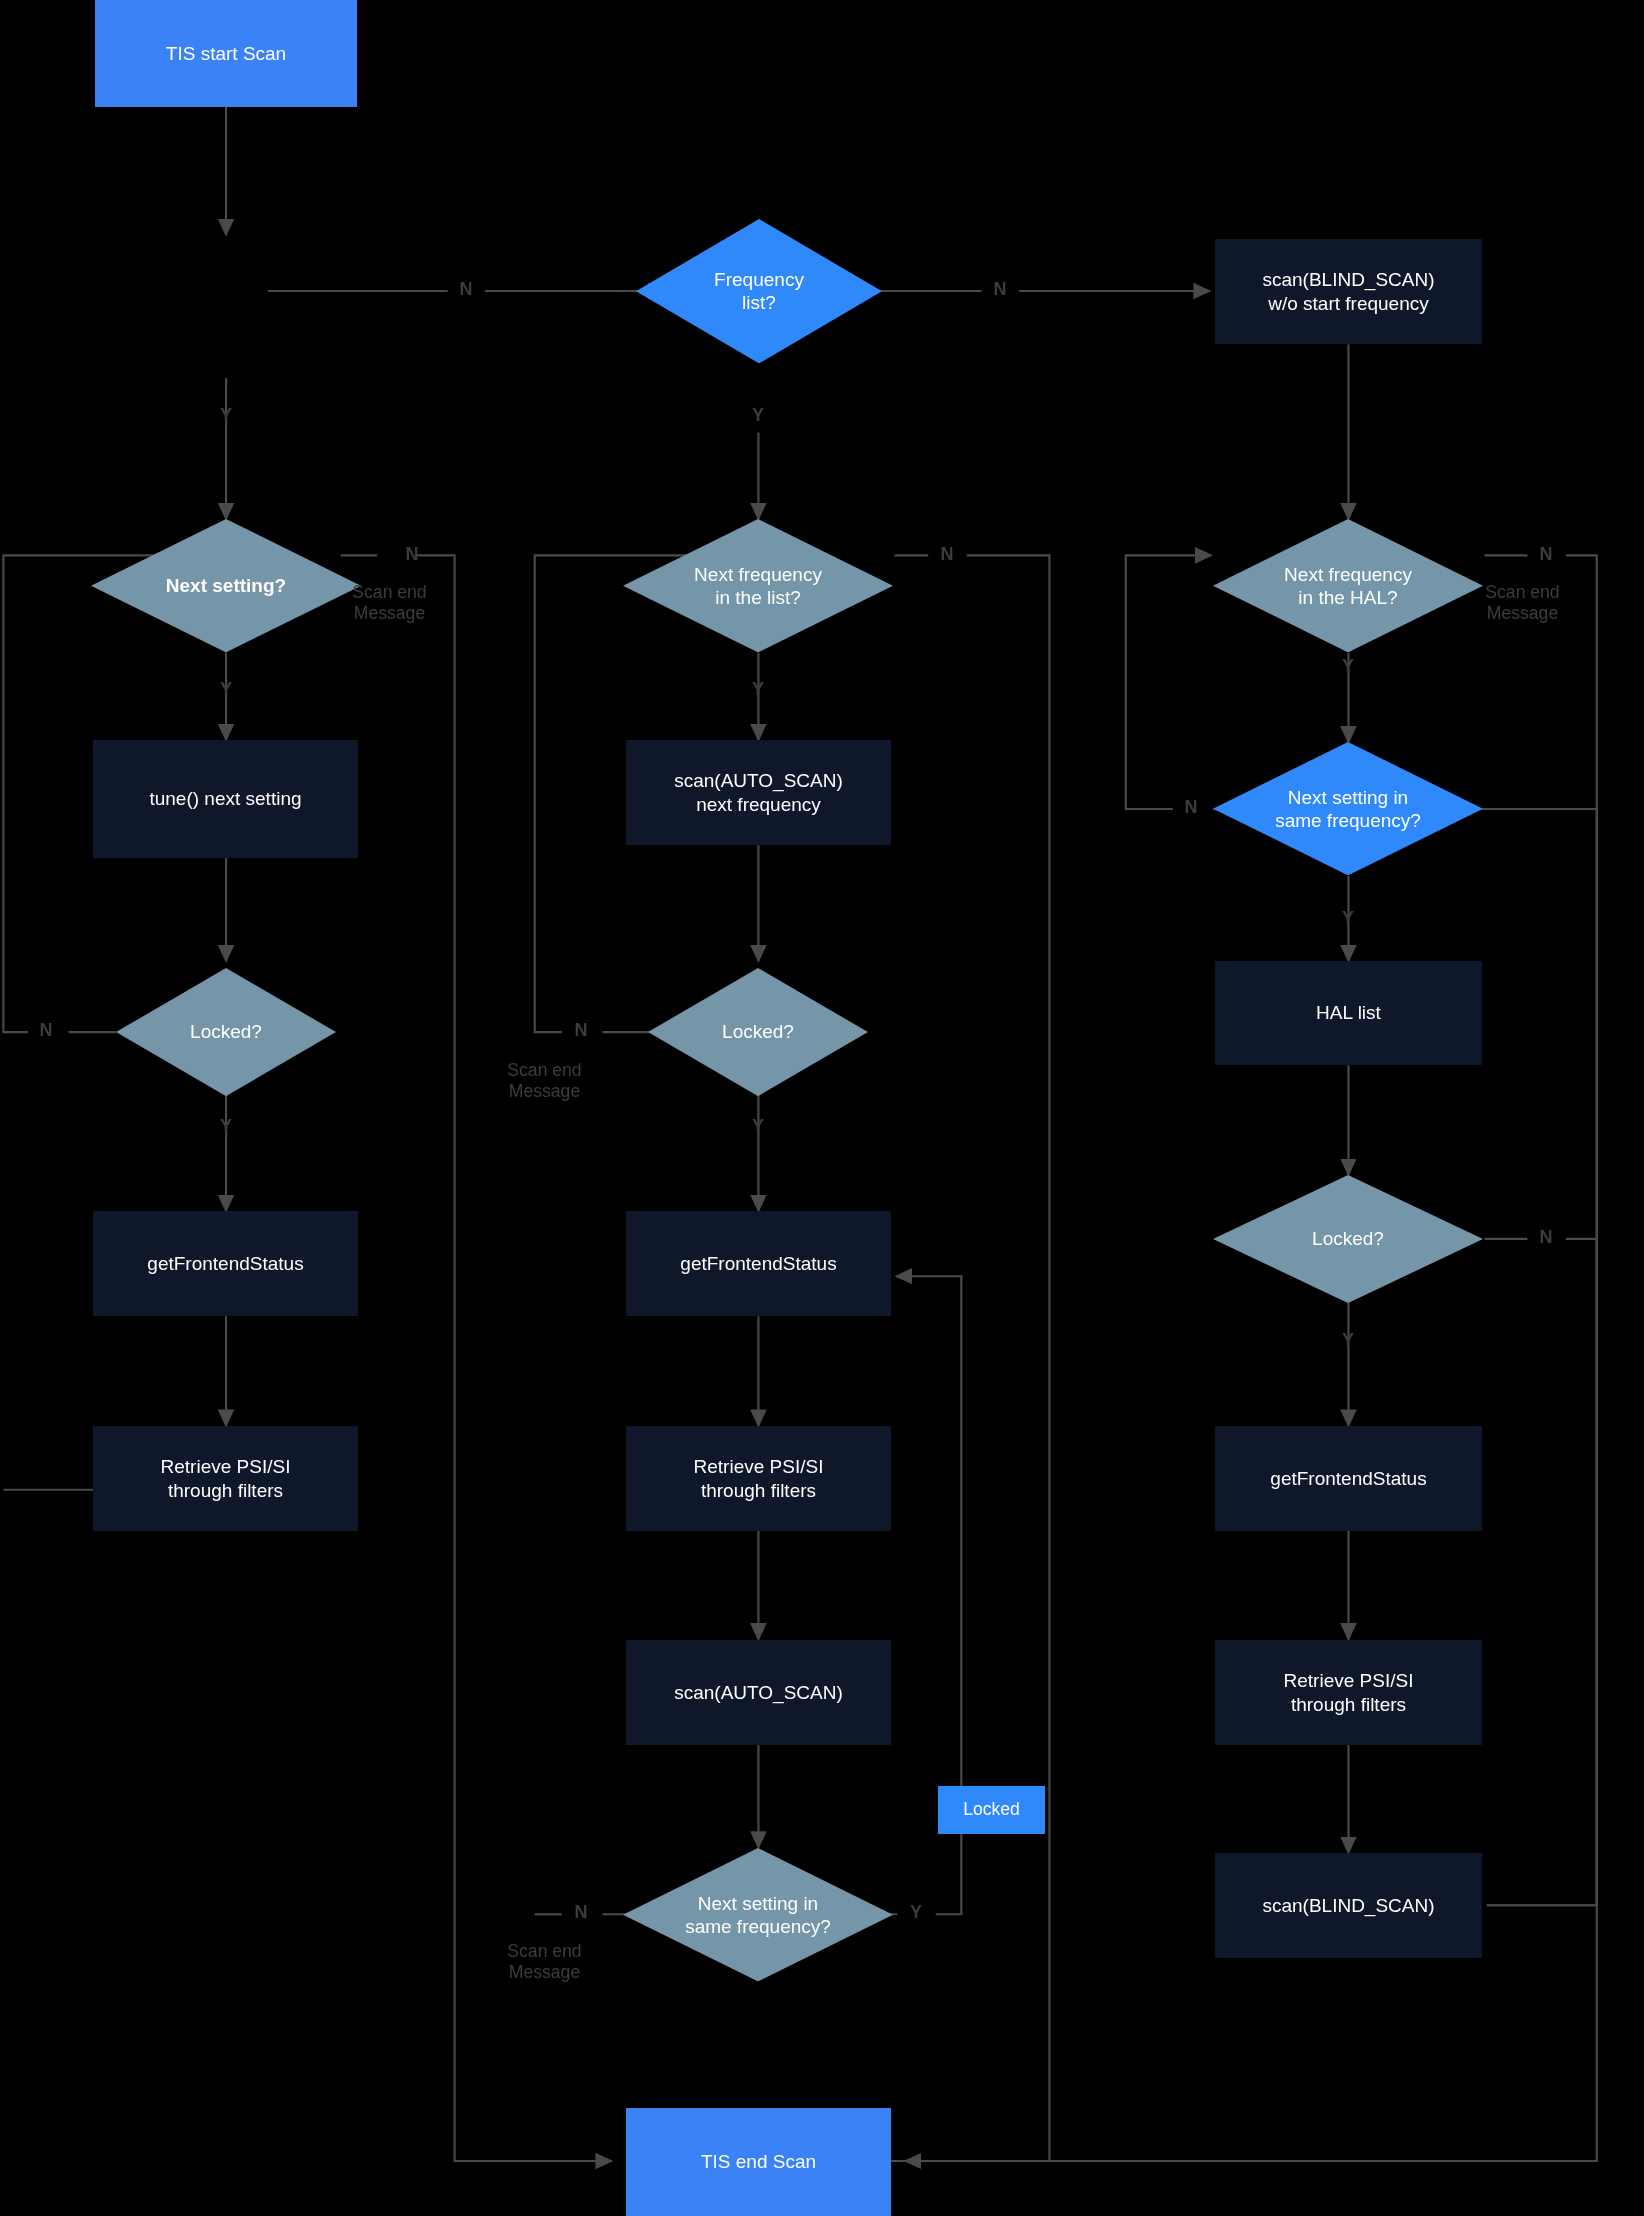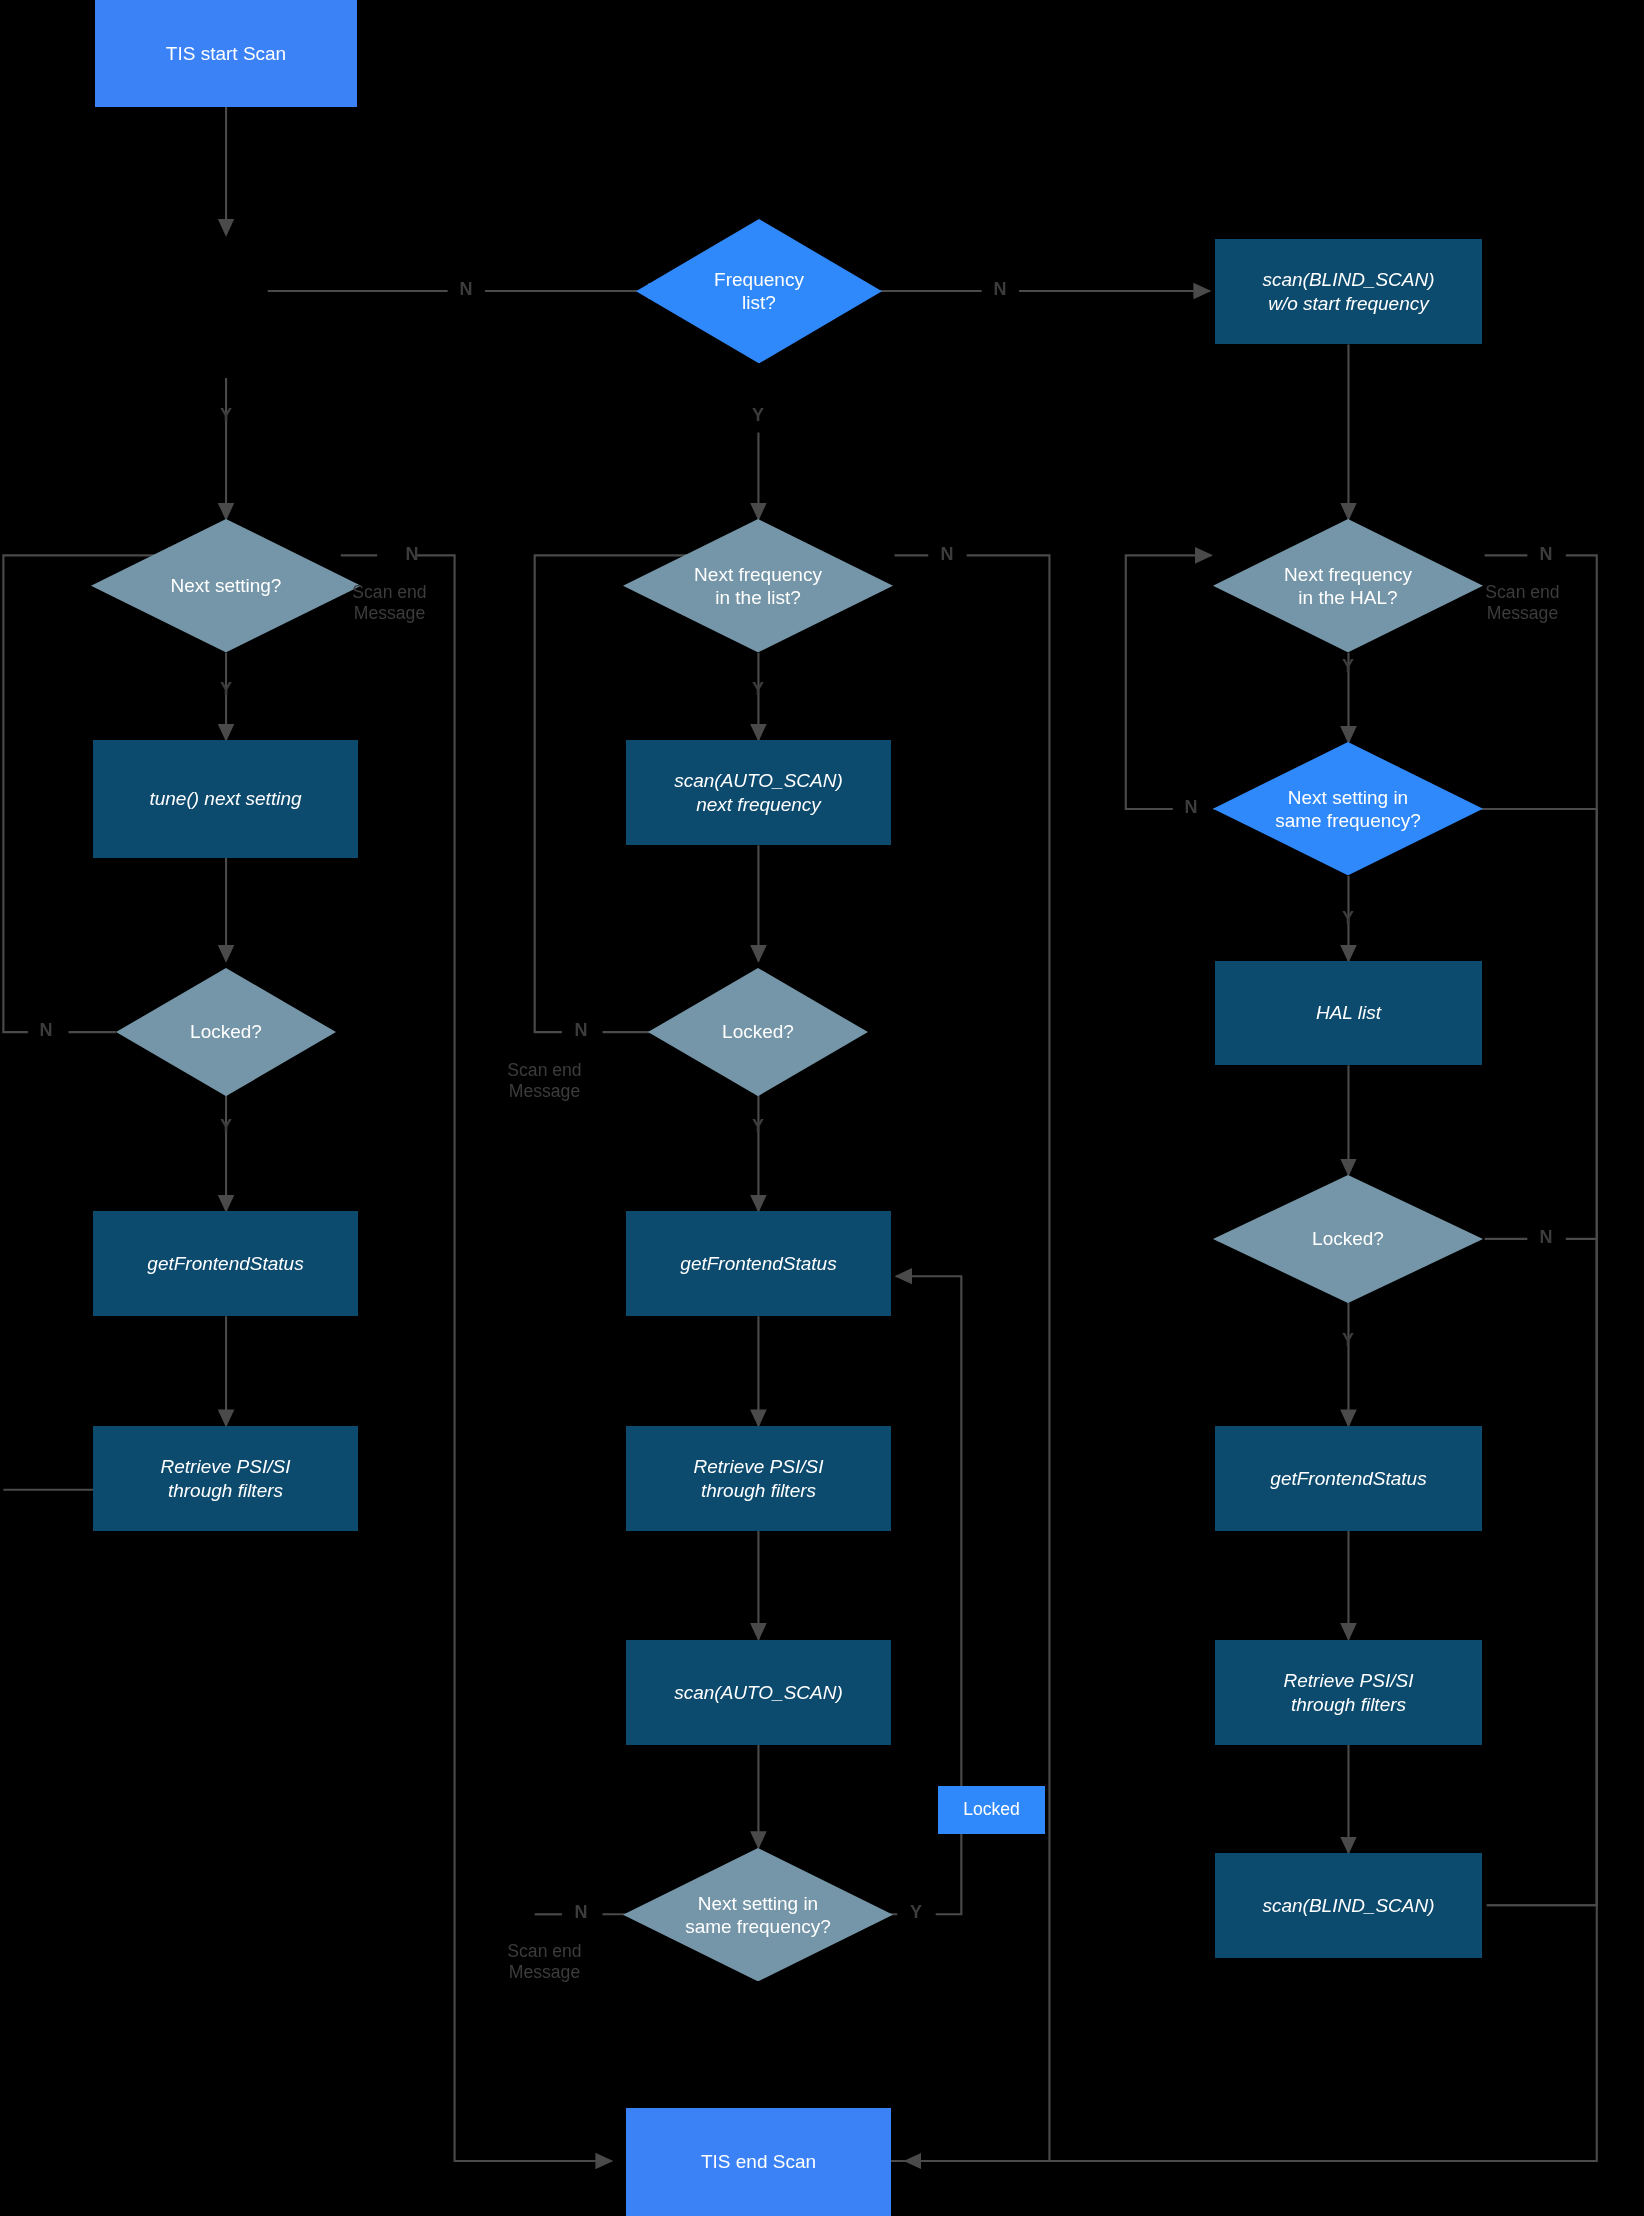--- a/index.html
+++ b/index.html
@@ -26,21 +26,21 @@
     position: absolute;
     display: flex;
     align-items: center;
     justify-content: center;
     text-align: center;
     color: #ffffff;
     box-sizing: border-box;
     line-height: 1.22;
     white-space: pre-line;
   }
-  .node.proc   { background: #0c4a6e; font-size: 19px; font-style: italic; }
+  .node.proc   { background: #0f172a; font-size: 19px; }
   .node.term   { background: #3b82f6; font-size: 19px; }
   .node.small  { background: #3089fa; font-size: 17.6px; margin-left: 30px; }
   .node.dec {
     background: transparent;
     font-size: 19px;
   }
   .dec-shape {
     position: absolute;
     inset: 0;
   }
@@ -143,21 +143,21 @@
       <path d="M2990,3568 L2990,1515 L2700,1515" marker-end="url(#ah)"></path>
 
     </g>
   </svg>
 
   <div class="node term" style="left:95px; top:0px; width:262px; height:107px;">
     <span>TIS start Scan</span>
   </div>
 
 
-  <div class="node dec" style="left:91px; top:519px; width:270px; height:134px;">
+  <div class="node dec" style="left:91px; top:519px; width:270px; height:134px;font-weight:bold;">
     <svg class="dec-shape" viewBox="0 0 506 250" preserveAspectRatio="none">
       <polygon points="253,0 506,125 253,250 0,125" fill="#7596a8"></polygon>
     </svg>
     <span class="dec-label">Next setting?</span>
   </div>
 
   <div class="node proc" style="left:93px; top:740px; width:265px; height:118px;">
     <span>tune() next setting</span>
   </div>
 

